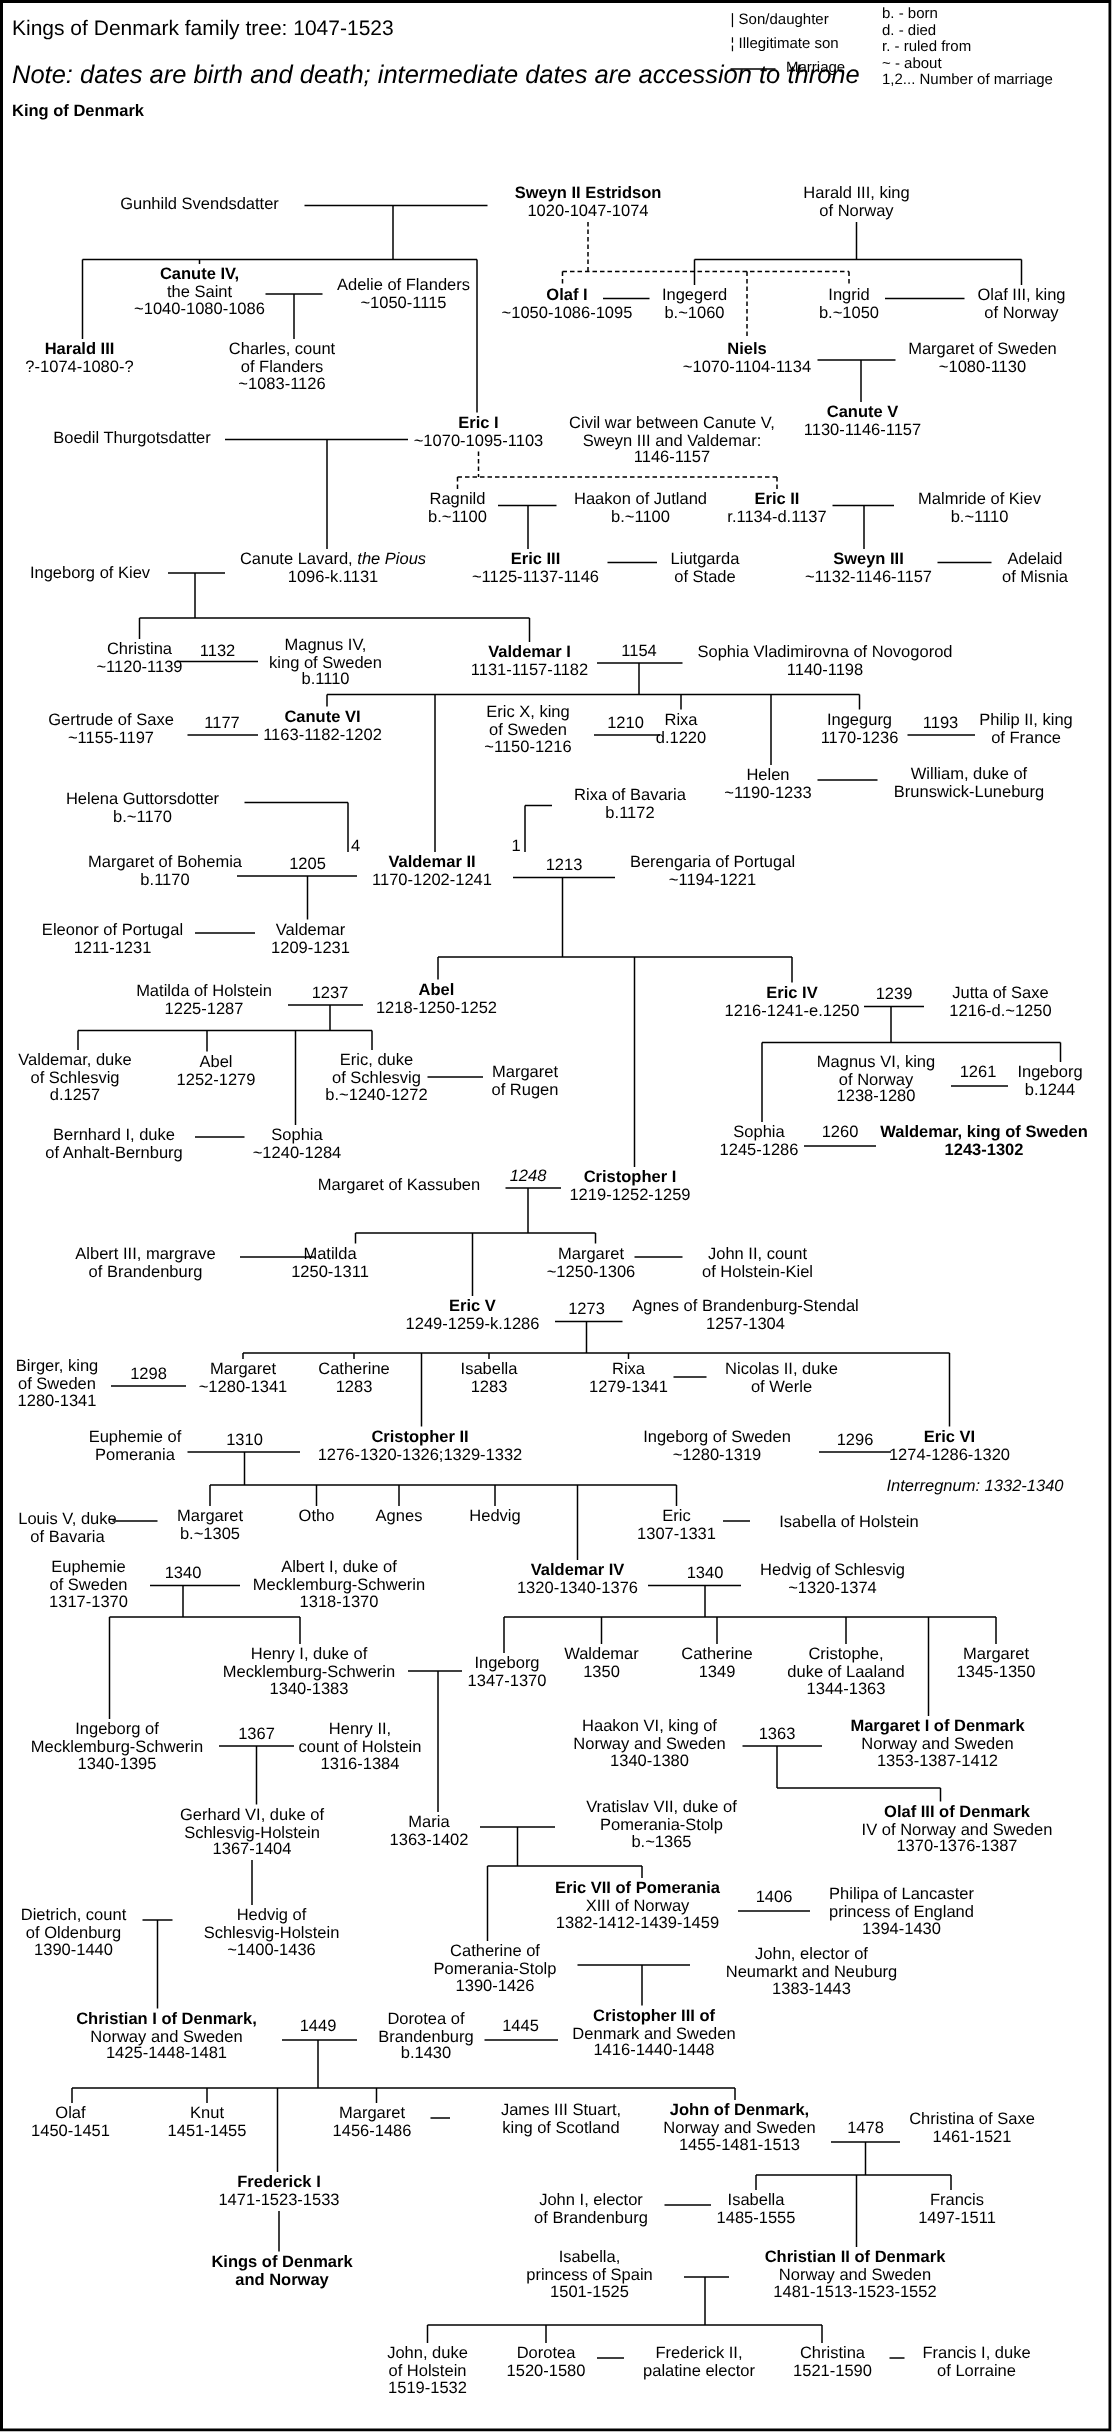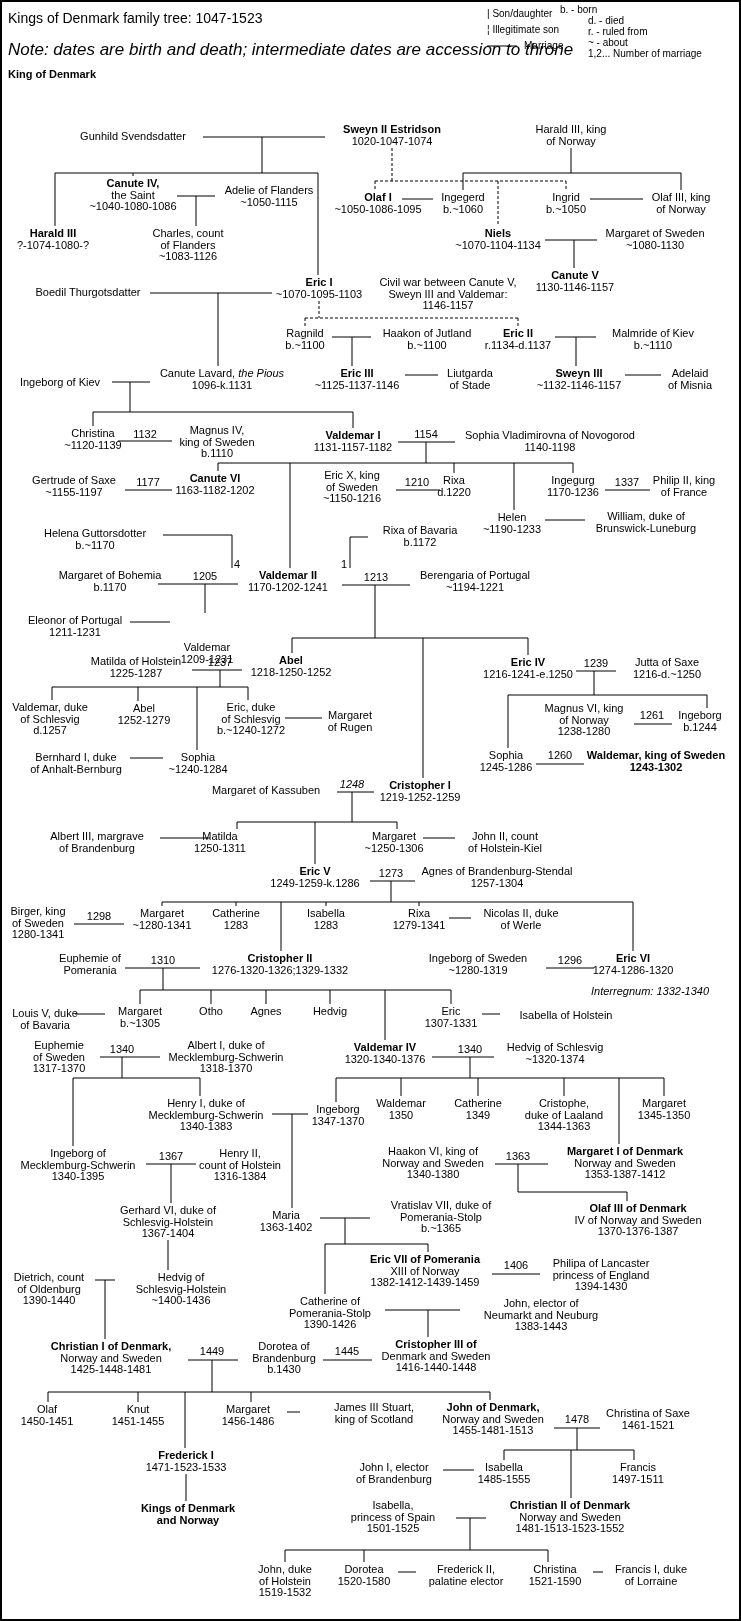--- a/index.html
+++ b/index.html
@@ -197,21 +197,21 @@
       <line x1="518" y1="318" x2="518" y2="326" stroke="#000" stroke-width="1" stroke-dasharray="3,2"></line>
     </svg>
 
   <div class="hdr-title">Kings of Denmark family tree: 1047-1523</div>
   <div class="hdr-note">Note: dates are birth and death; intermediate dates are accession to throne</div>
   <div class="hdr-sub">King of Denmark</div>
 
   <div class="lg" style="left:487px;top:8px"><span>|</span>&nbsp;<span>Son/daughter</span></div>
   <div class="lg" style="left:487px;top:24px"><span>¦</span>&nbsp;<span>Illegitimate son</span></div>
   <div class="lg" style="left:524px;top:40px">Marriage</div>
-  <div class="lg" style="left:560px;top:4px">b. - born</div>
+  <div class="lg" style="left:588px;top:4px">b. - born</div>
   <div class="lg" style="left:588px;top:15px">d. - died</div>
   <div class="lg" style="left:588px;top:26px">r. - ruled from</div>
   <div class="lg" style="left:588px;top:37px">~ - about</div>
   <div class="lg" style="left:588px;top:48px">1,2... Number of marriage</div>
 
   <div id="nodes">
       <div class="node" style="left: 133px; top: 131px;">
         <span class="ln">Gunhild Svendsdatter</span>
       </div>
       <div class="node" style="left: 392px; top: 124px;">
@@ -363,21 +363,21 @@
       </div>
       <div class="node" style="left: 454px; top: 475px;">
         <span class="ln">Rixa</span>
         <span class="ln">d.1220</span>
       </div>
       <div class="node" style="left: 573px; top: 475px;">
         <span class="ln">Ingegurg</span>
         <span class="ln">1170-1236</span>
       </div>
       <div class="node" style="left: 627px; top: 477px;">
-        <span class="ln">1337</span>
+        <span class="ln">1193</span>
       </div>
       <div class="node" style="left: 684px; top: 475px;">
         <span class="ln">Philip II, king</span>
         <span class="ln">of France</span>
       </div>
       <div class="node" style="left: 512px; top: 512px;">
         <span class="ln">Helen</span>
         <span class="ln">~1190-1233</span>
       </div>
       <div class="node" style="left: 646px; top: 511px;">
@@ -413,21 +413,21 @@
         <span class="ln">1213</span>
       </div>
       <div class="node" style="left: 475px; top: 570px;">
         <span class="ln">Berengaria of Portugal</span>
         <span class="ln">~1194-1221</span>
       </div>
       <div class="node" style="left: 75px; top: 615px;">
         <span class="ln">Eleonor of Portugal</span>
         <span class="ln">1211-1231</span>
       </div>
-      <div class="node" style="left: 207px; top: 615px; margin-top: 27px;">
+      <div class="node" style="left: 207px; top: 615px;">
         <span class="ln">Valdemar</span>
         <span class="ln">1209-1231</span>
       </div>
       <div class="node" style="left: 136px; top: 656px;">
         <span class="ln">Matilda of Holstein</span>
         <span class="ln">1225-1287</span>
       </div>
       <div class="node" style="left: 220px; top: 657px;">
         <span class="ln">1237</span>
       </div>

